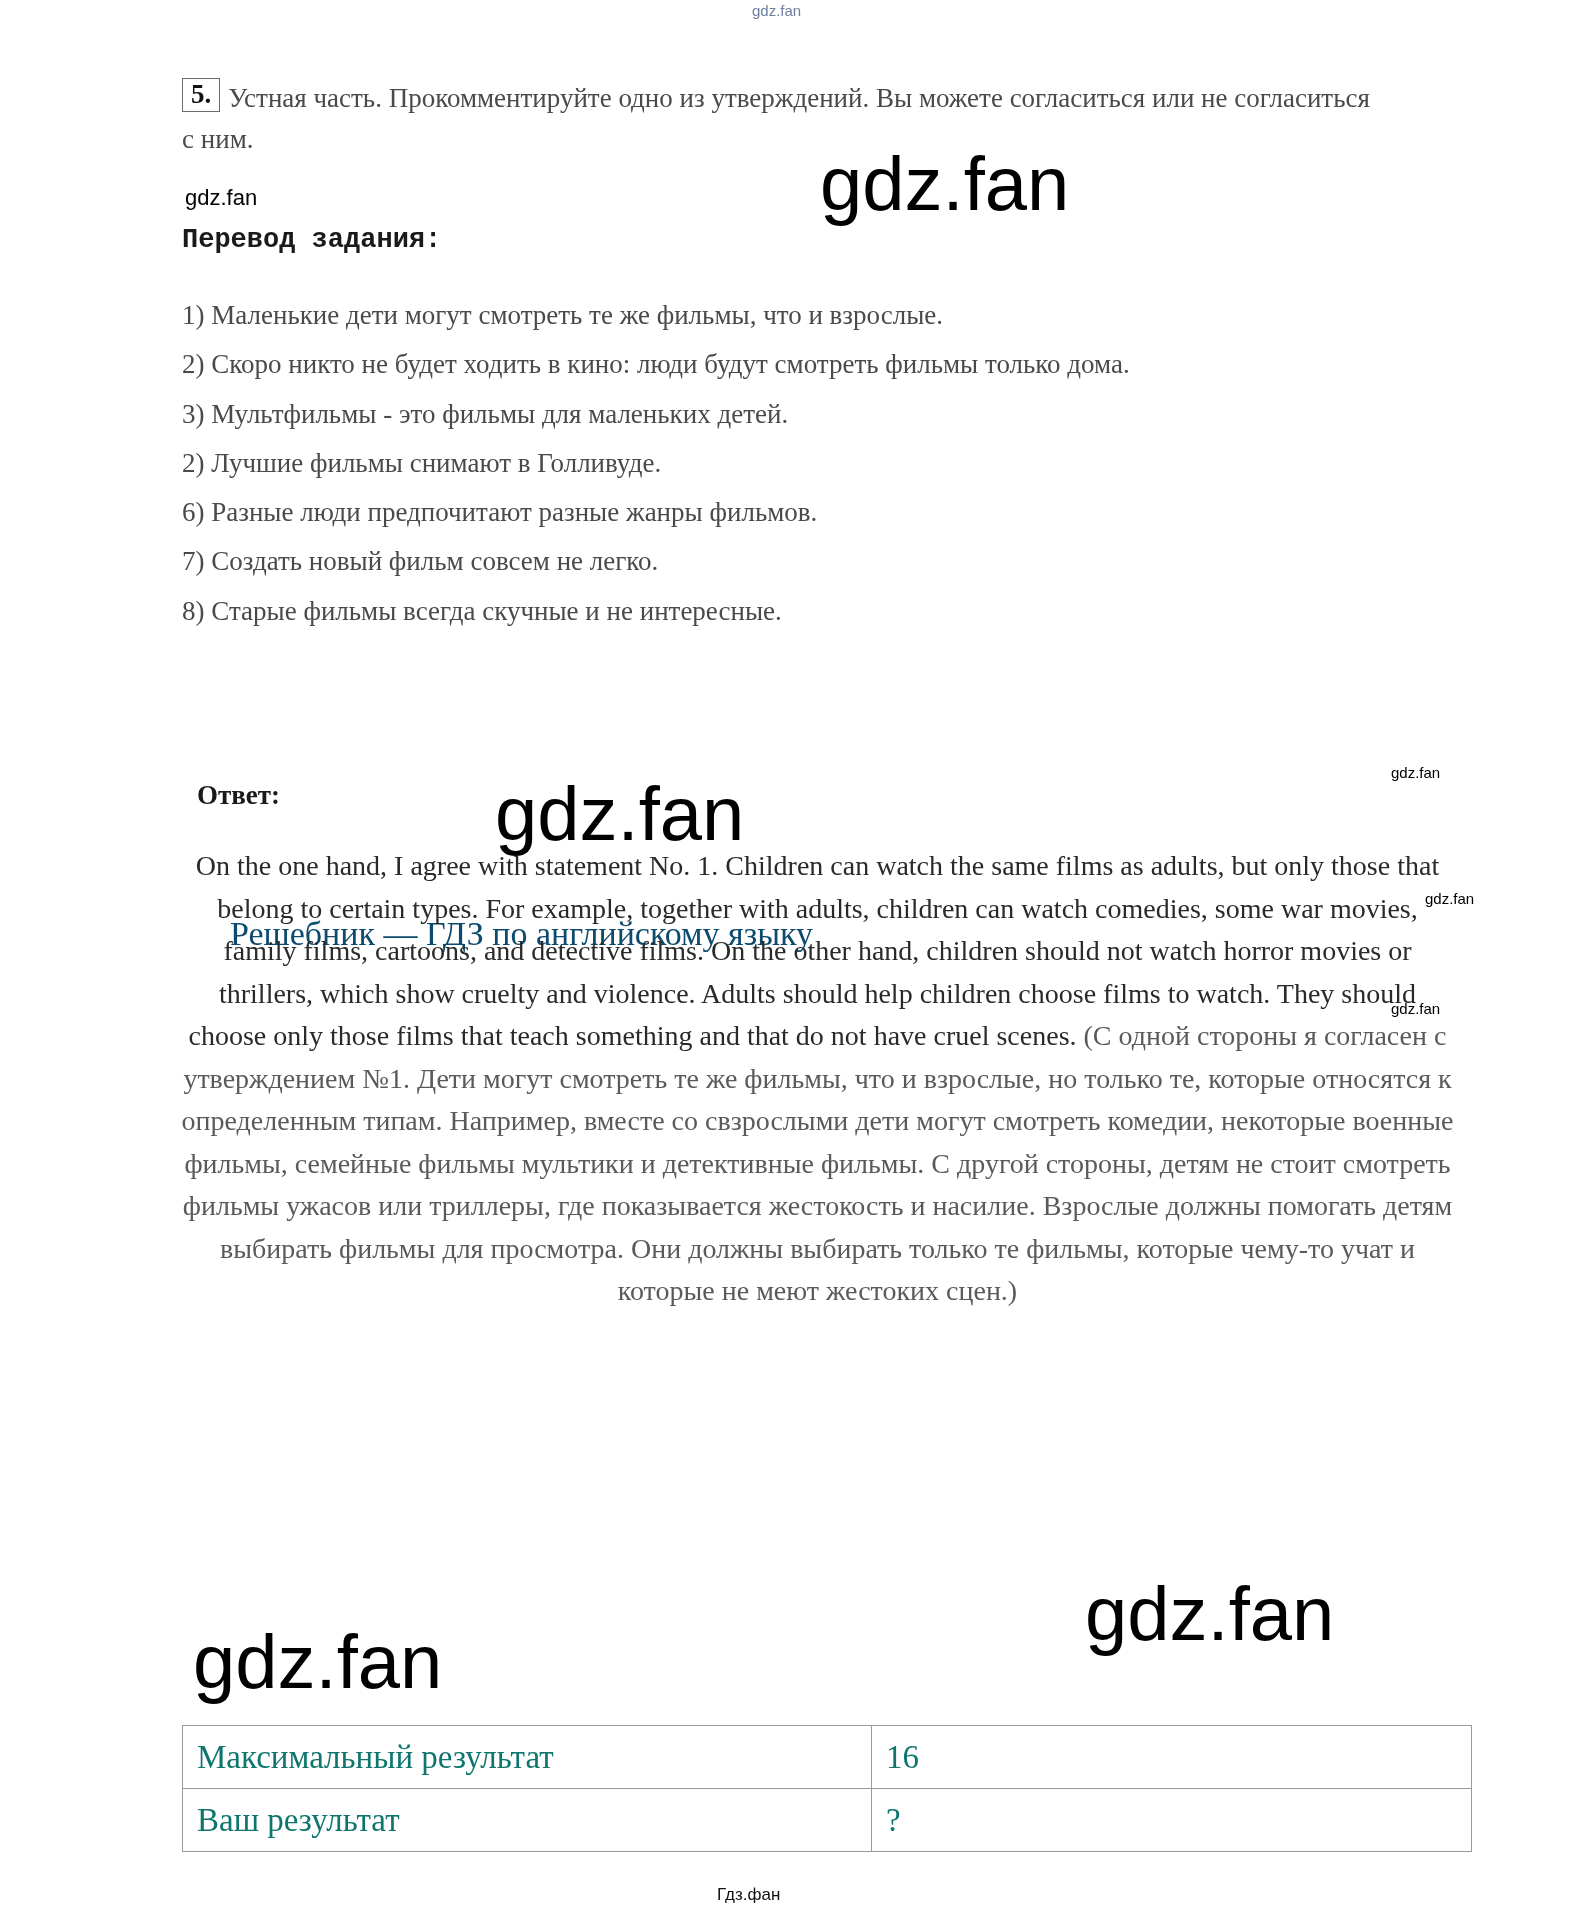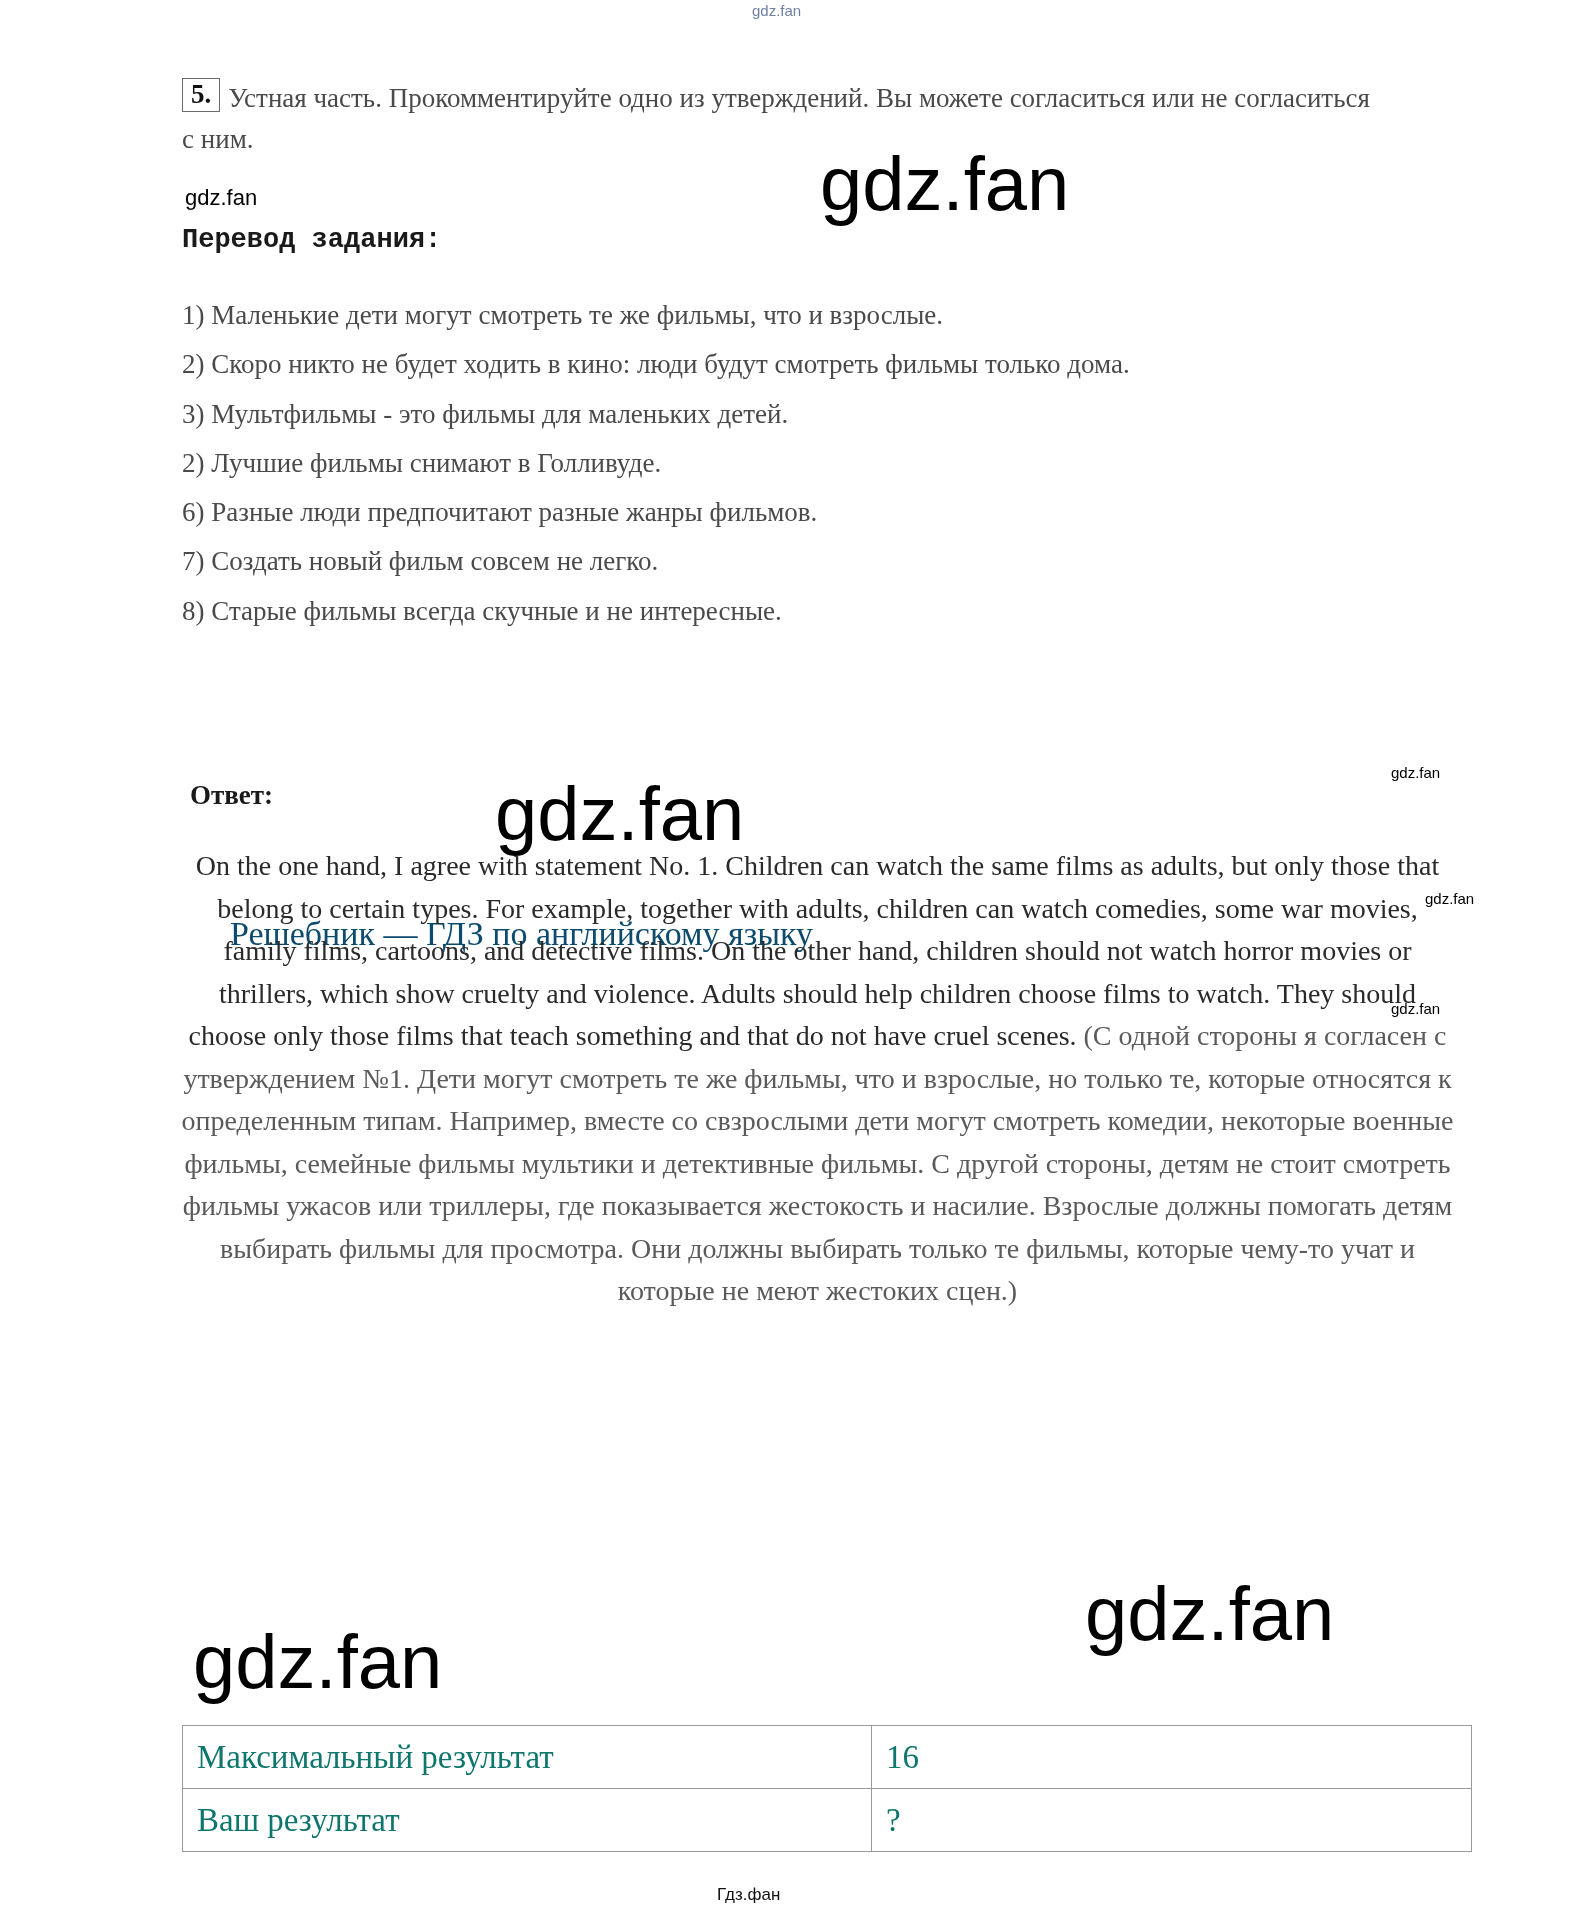--- a/index.html
+++ b/index.html
@@ -82,21 +82,21 @@
   }
 
   .heading {
     position: absolute;
     font-size: 27px;
     font-weight: bold;
     color: #1a1a1a;
     font-family: "Liberation Serif", serif;
   }
   .heading-translate { left: 182px; top: 225px; font-family: Liberation Mono, monospace; }
-  .heading-answer { left: 190px; top: 780px; }
+  .heading-answer { left: 197px; top: 780px; }
 
   .list {
     position: absolute;
     left: 182px; top: 295px;
     width: 1270px;
   }
   .list p {
     margin: 0 0 8px 0;
     font-size: 27px;
     line-height: 1.53;

